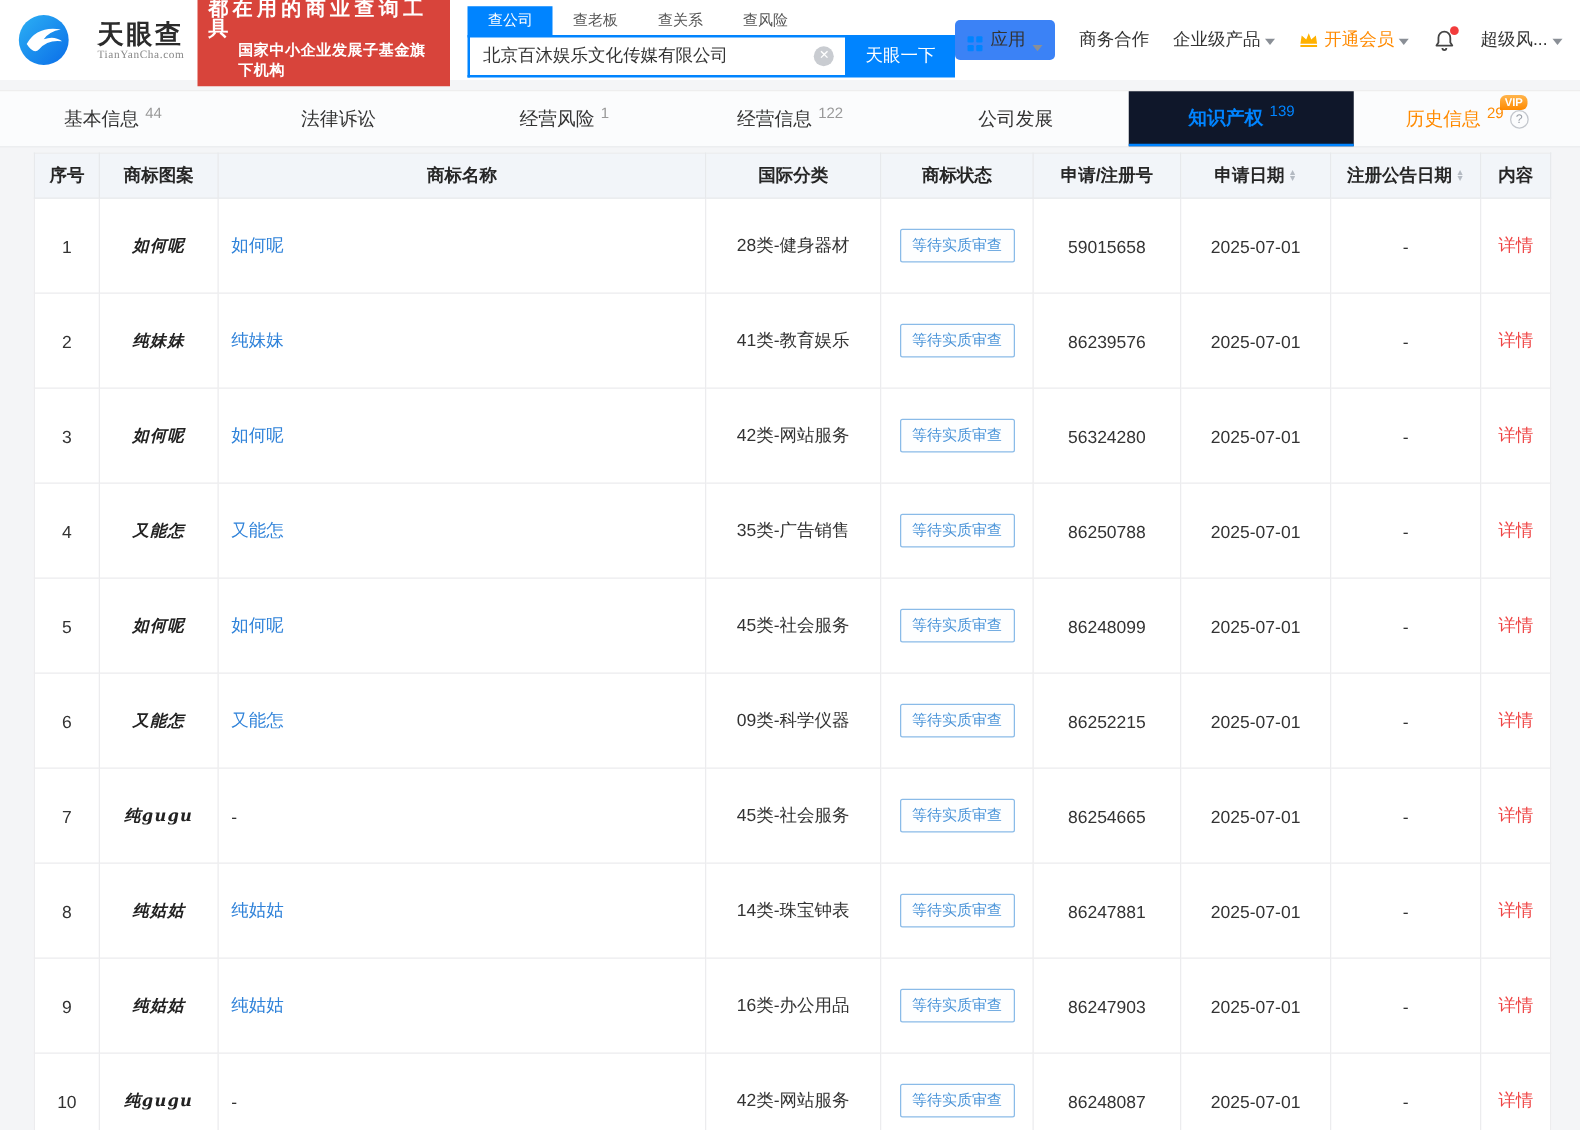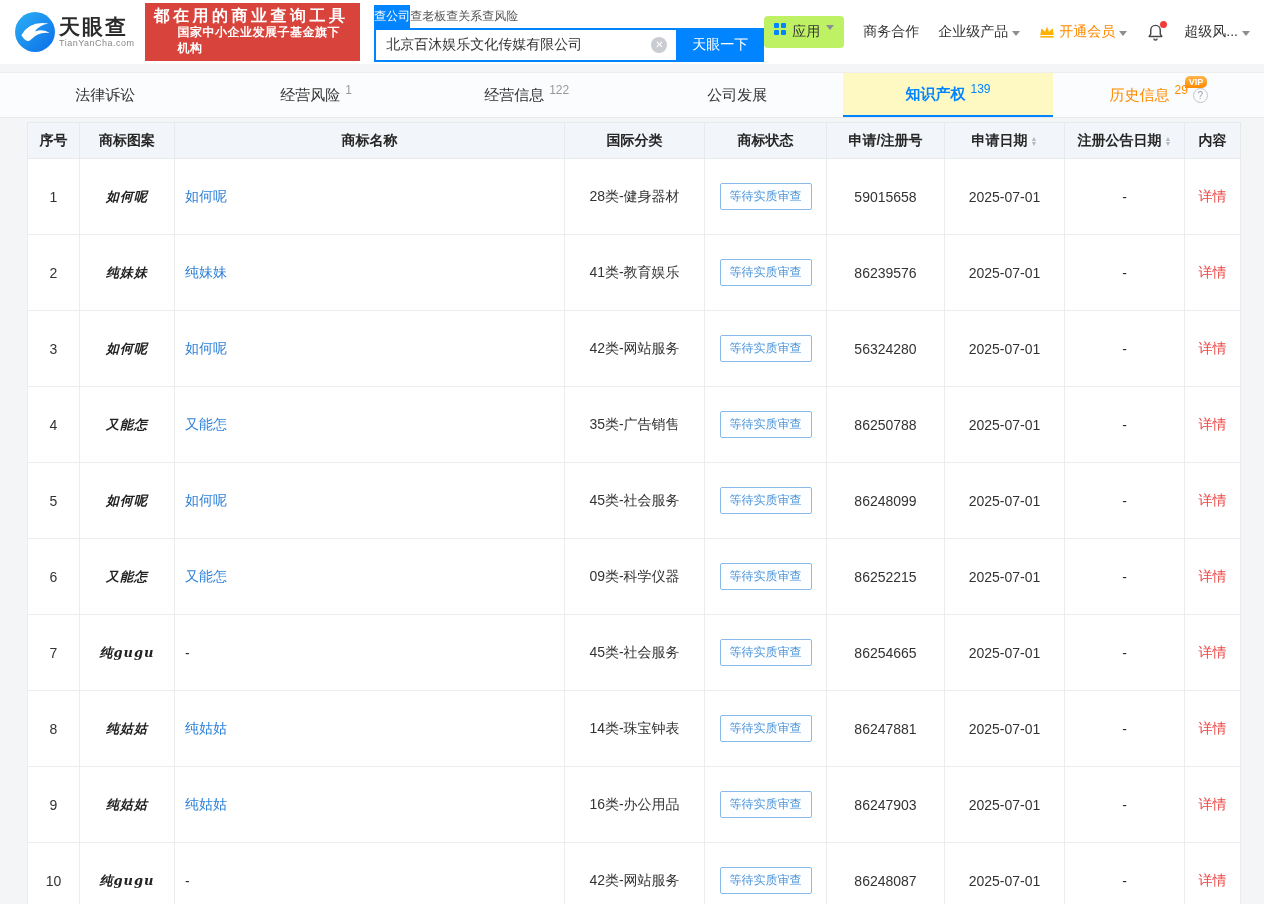--- a/index.html
+++ b/index.html
@@ -3,53 +3,53 @@
 <meta charset="utf-8">
 <style>
   * { box-sizing: border-box; margin: 0; padding: 0; }
   html,body { width:1264px; height:904px; overflow:hidden; }
   body {
     font-family: "Liberation Sans", "DejaVu Sans", sans-serif;
     background:#f4f5f7; color:#333; position:relative;
   }
   
   .topbar{height:64px;background:#fff;display:flex;align-items:center;padding:0 14px;}
-  .logo{display:flex;align-items:center;gap:3px;cursor:pointer;}
+  .logo{display:flex;align-items:center;gap:22px;cursor:pointer;font-family:Liberation Serif, serif;}
   .logo-cn{font-size:21px;font-weight:bold;color:#2b2b2b;letter-spacing:2px;line-height:22px;}
   .logo-en{font-size:9px;color:#888;letter-spacing:.5px;}
   .slogan{background:#d8443b;color:#fff;padding:5px 9px;margin-left:10px;line-height:16px;}
   .slogan-line1{font-size:16px;font-weight:bold;letter-spacing:3.5px;}
   .slogan-line2{font-size:12px;font-weight:bold;letter-spacing:.5px;padding-left:24px;}
   .search-block{margin-left:14px;padding-top:2px;}
   .search-type-tabs{display:flex;align-items:flex-end;font-size:12px;}
-  .search-type-tab{padding:3px 0;color:#555;cursor:pointer;}
+  .search-type-tab{padding:3px 16px;color:#555;cursor:pointer;}
   .search-type-tab.active{background:#0084ff;color:#fff;}
   .search-row{display:flex;}
   .search-input-wrap{position:relative;}
   .search-input-wrap input{width:302px;height:34px;border:2px solid #0084ff;border-right:none;
     padding:0 30px 0 10px;font-size:14px;color:#333;outline:none;font-family:inherit;}
   .clear-icon{position:absolute;right:9px;top:50%;transform:translateY(-50%);width:16px;height:16px;
     background:#c9ccd1;color:#fff;border-radius:50%;font-size:10px;line-height:16px;text-align:center;cursor:pointer;}
   .search-btn{width:88px;height:34px;background:#0084ff;color:#fff;border:none;font-size:14px;cursor:pointer;font-family:Liberation Mono, monospace;}
   .topnav{margin-left:auto;display:flex;align-items:center;gap:19px;font-size:14px;color:#333;white-space:nowrap;}
   .topnav a{color:#333;text-decoration:none;display:flex;align-items:center;gap:4px;cursor:pointer;}
-  .app-menu{display:flex;align-items:flex-start;gap:6px;background:#bef264;padding:7px 10px;border-radius:4px;cursor:pointer;}
+  .app-menu{display:flex;align-items:flex-end;gap:6px;background:#3b82f6;padding:7px 10px;border-radius:4px;cursor:pointer;}
   .grid-icon{display:inline-grid;grid-template-columns:5px 5px;grid-template-rows:5px 5px;gap:2px;}
   .grid-icon i{background:#0084ff;border-radius:1px;}
   .caret{width:0;height:0;border-left:4px solid transparent;border-right:4px solid transparent;border-top:5px solid #8a8f96;margin-top:2px;}
   .member{color:#ff8a00 !important;}
   .bell{position:relative;display:inline-flex;cursor:pointer;}
   .bell .dot{position:absolute;top:-2px;right:-2px;width:7px;height:7px;background:#f23c3c;border-radius:50%;}
   
   .page-tabs{margin-top:8px;height:46px;background:#fbfcfd;border-top:1px solid #eee;
     border-bottom:1px solid #e7e9ec;display:flex;}
   .page-tab{flex:1;display:flex;align-items:center;justify-content:center;gap:5px;font-size:15px;
     color:#333;position:relative;cursor:pointer;}
   .tab-count{font-size:12px;color:#999;position:relative;top:-5px;}
-  .page-tab.active{background:#fef9c3;color:#0084ff;border-bottom:2px solid #0084ff;font-weight:bold;}
+  .page-tab.active{background:#0f172a;color:#0084ff;border-bottom:2px solid #0084ff;font-weight:bold;}
   .page-tab.active .tab-count{color:#0084ff;font-weight:normal;}
   .page-tab.vip{color:#ff8a00;}
   .page-tab.vip .tab-count{color:#ff8a00;}
   .vip-badge{position:absolute;top:3px;left:calc(50% + 26px);background:linear-gradient(180deg,#ffb54d,#ff8a00);
     color:#fff;font-size:9px;font-weight:bold;padding:0 4px;line-height:12px;border-radius:5px 5px 5px 0;}
   .help-icon{width:15px;height:15px;border:1px solid #c2c6cc;color:#9aa0a8;border-radius:50%;
     font-size:10px;line-height:13px;text-align:center;font-weight:normal;cursor:pointer;}
   
   .table-wrap{margin:4px 24px 0 27px;background:#fff;}
   table{width:1213px;border-collapse:collapse;table-layout:fixed;}
@@ -153,20 +153,26 @@
     <a>
       <span>超级风...</span>
       <span class="caret"></span>
     </a>
   </nav>
 </header>
 
 <div class="page-tabs">
     <div class="page-tab">
 
+    <span class="tab-label">基本信息</span>
+    <span class="tab-count">44</span>
+
+  </div>
+    <div class="page-tab">
+
     <span class="tab-label">法律诉讼</span>
 
   </div>
     <div class="page-tab">
 
     <span class="tab-label">经营风险</span>
     <span class="tab-count">1</span>
 
   </div>
     <div class="page-tab">

